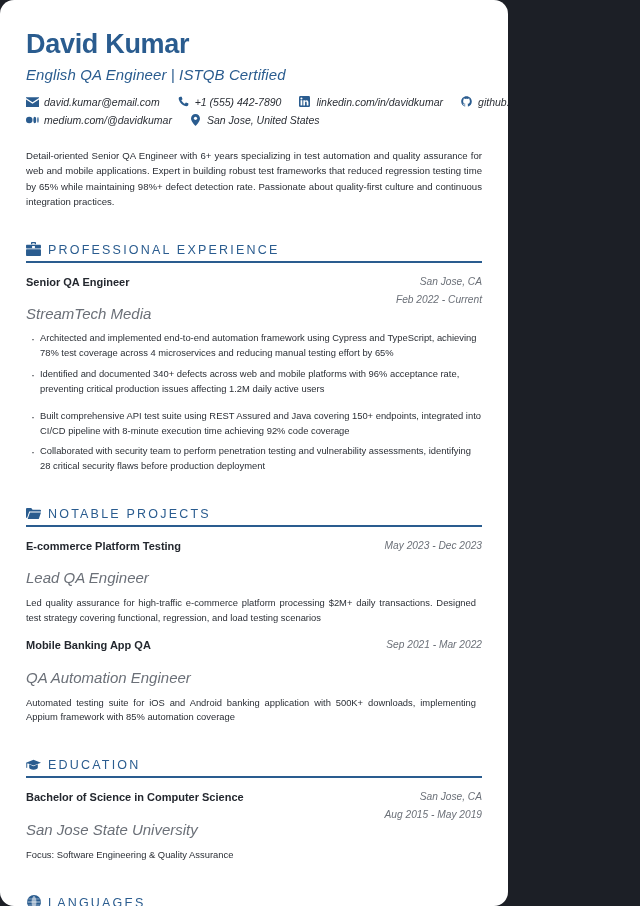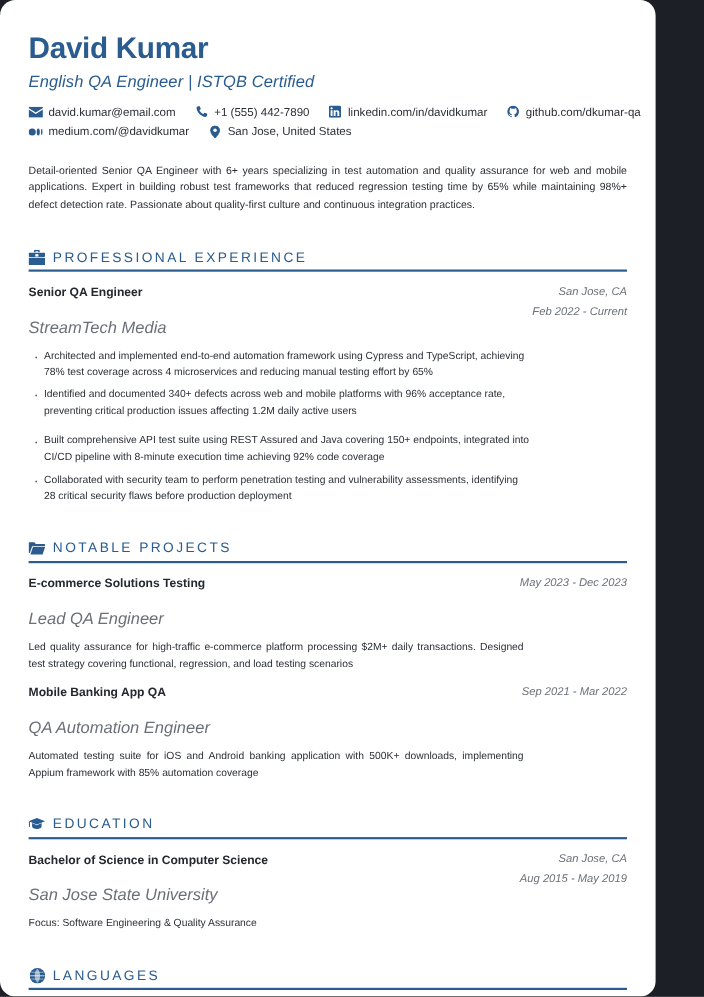--- a/index.html
+++ b/index.html
@@ -7,21 +7,21 @@
   html, body {
     width: 640px;
     height: 906px;
     background: #1c1f26;
     font-family: "Liberation Sans", sans-serif;
     overflow: hidden;
   }
 
   .page {
     position: relative;
-    width: 596px;
+    width: 508px;
     height: 906px;
     background: #ffffff;
     border-radius: 14px;
     padding: 30px 26px 20px 26px;
     overflow: hidden;
   }
 
   
   .name {
     font-size: 27px;
@@ -37,20 +37,21 @@
     margin-top: 6px;
     letter-spacing: 0.1px;
   }
 
   .contact-rows { margin-top: 13px; }
   .contact-row {
     display: flex;
     align-items: flex-end;
     flex-wrap: nowrap;
     margin-bottom: 6px;
+    font-style: italic;
   }
   .contact-item {
     display: flex;
     align-items: center;
     margin-right: 17px;
     font-size: 10.5px;
     color: #2b2f36;
     white-space: nowrap;
   }
   .contact-item .ci {
@@ -71,21 +72,21 @@
     font-size: 9.6px;
     line-height: 1.62;
     color: #2b2f36;
     text-align: justify;
   }
 
   
   .section { margin-top: 20px; }
   .section-head {
     display: flex;
-    align-items: center;
+    align-items: flex-end;
     gap: 7px;
     color: #2a5c8f;
     margin-top: 32px;
   }
   .section-icon {
     display: inline-flex;
     align-items: center;
     justify-content: center;
     width: 15px; height: 15px;
     color: #2a5c8f;
@@ -318,21 +319,21 @@
           <path d="M4.2 5.3 L16 5.3 L13.6 12.4 L1.8 12.4 Z"></path>
         </svg>
       </span>
       <span class="section-title">NOTABLE PROJECTS</span>
     </div>
     <div class="section-rule"></div>
 
     <div class="entry">
       <div class="entry-top">
         <div class="entry-left">
-          <div class="entry-title">E-commerce Solutions Testing</div>
+          <div class="entry-title">E-commerce Platform Testing</div>
           <div class="entry-sub">Lead QA Engineer</div>
         </div>
         <div class="entry-right">
           <div class="entry-meta">May 2023 - Dec 2023</div>
         </div>
       </div>
       <div class="entry-desc">Led quality assurance for high-traffic e-commerce platform processing $2M+ daily transactions. Designed test strategy covering functional, regression, and load testing scenarios</div>
     </div>
 
     <div class="entry">

